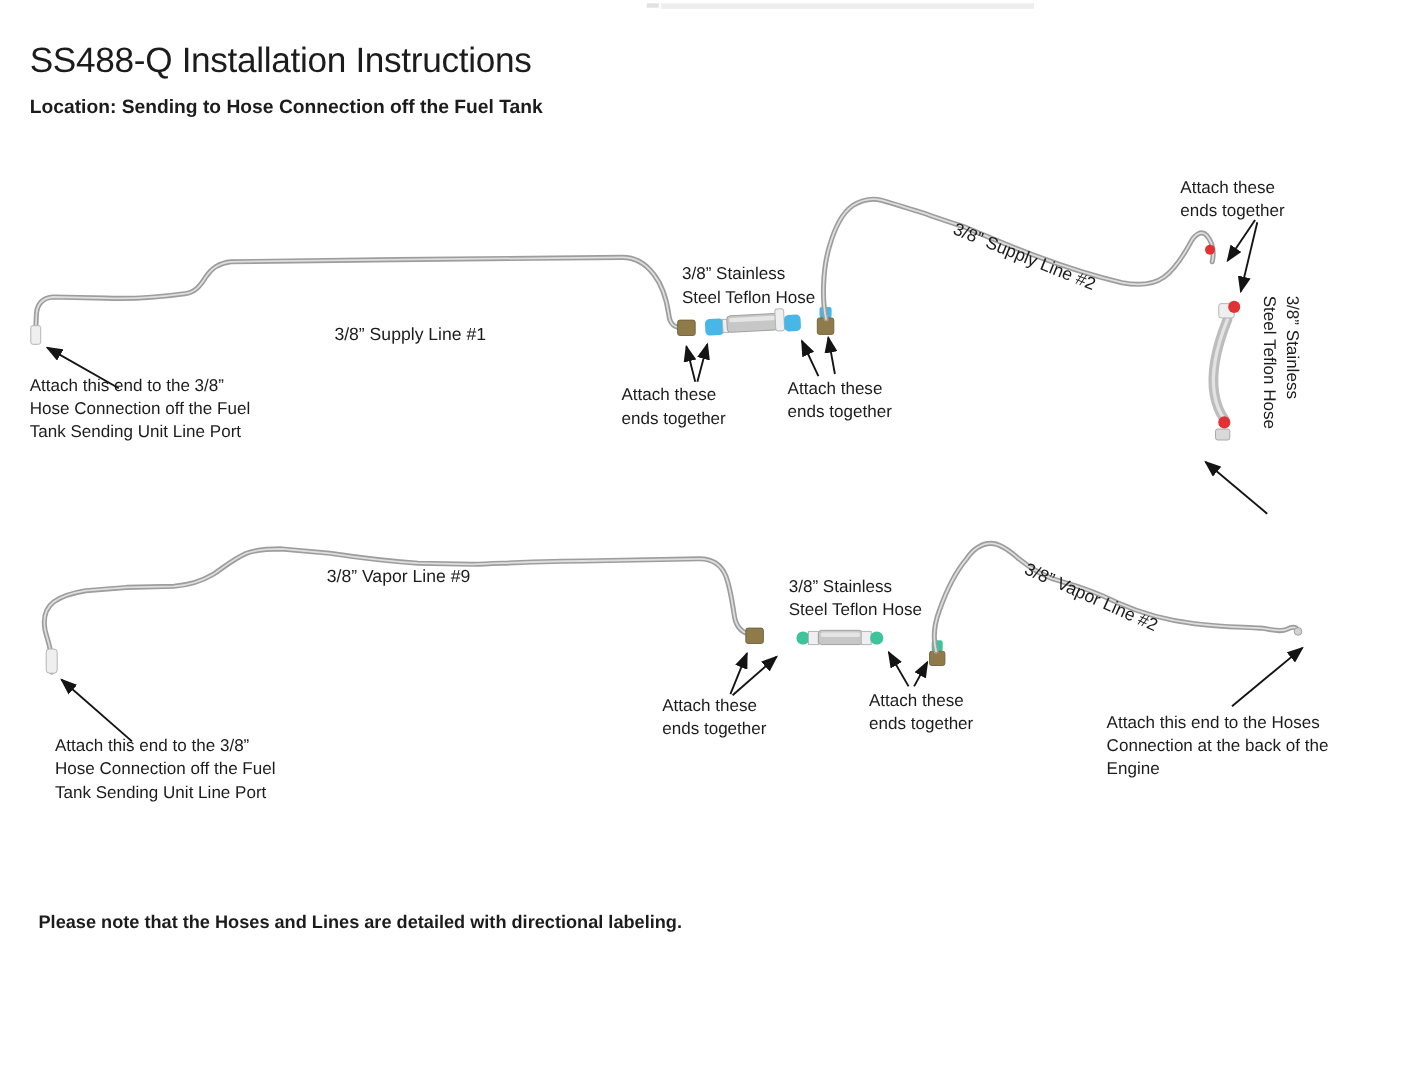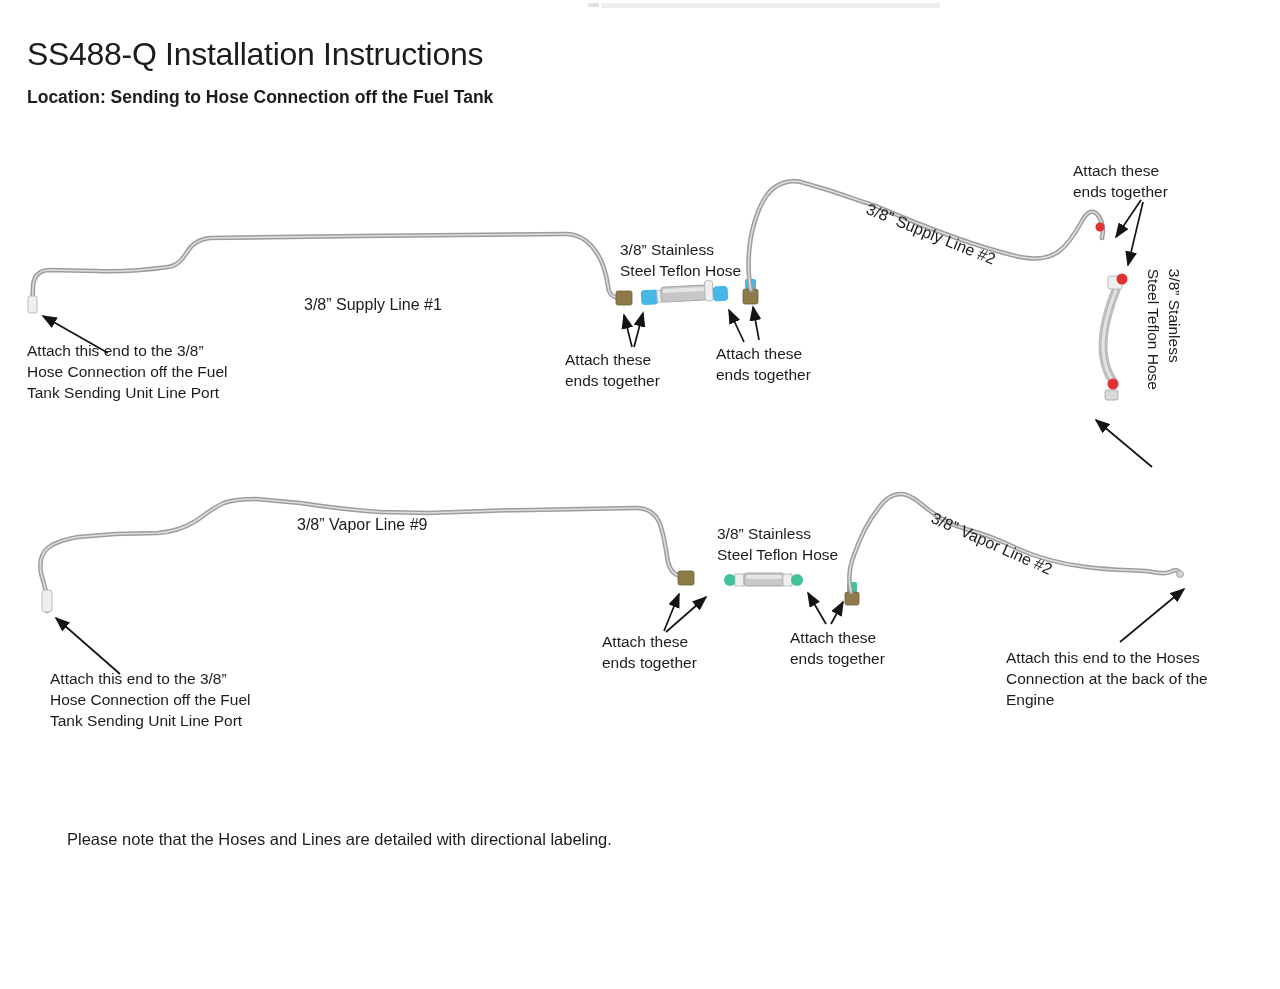--- a/index.html
+++ b/index.html
@@ -4,21 +4,21 @@
 <style>
   html,body{margin:0;padding:0;background:#ffffff;}
   #canvas{position:relative;width:1280px;height:989px;background:#ffffff;overflow:hidden;
           font-family:"Liberation Sans",sans-serif;color:#1c1c1c;}
   .abs{position:absolute;}
   .h-title{font-size:32px;font-weight:normal;letter-spacing:-0.3px;white-space:nowrap;}
   .h-sub{font-size:17.5px;font-weight:bold;white-space:nowrap;}
   .lbl{font-size:15.5px;line-height:1.34;white-space:pre-line;}
   .linelbl{font-size:16px;white-space:nowrap;}
   .rot{transform-origin:center;}
-  .footer-line{font-size:16.5px;font-weight:normal;line-height:1.64;white-space:nowrap;margin-left:32px;}
+  .footer-line{font-size:16.5px;font-weight:bold;line-height:1.64;white-space:nowrap;}
   .artifact{background:#eeeeee;}
   .artifact2{background:#e2e2e2;}
   svg.overlay{position:absolute;left:0;top:0;}
   .tube{fill:none;stroke:#9d9d9d;stroke-width:4.6;stroke-linecap:round;stroke-linejoin:round;}
   .tube-hi{fill:none;stroke:#dedede;stroke-width:1.6;stroke-linecap:round;stroke-linejoin:round;}
   .braid{fill:#c7c7c7;stroke:#999999;stroke-width:0.8;}
   .braid-hi{fill:#e5e5e5;stroke:none;}
   .collar{fill:#efefef;stroke:#b5b5b5;stroke-width:0.9;}
   .nub{fill:#d9d9d9;stroke:#a8a8a8;stroke-width:0.9;}
   .arr{stroke:#141414;stroke-width:1.7;fill:none;}

